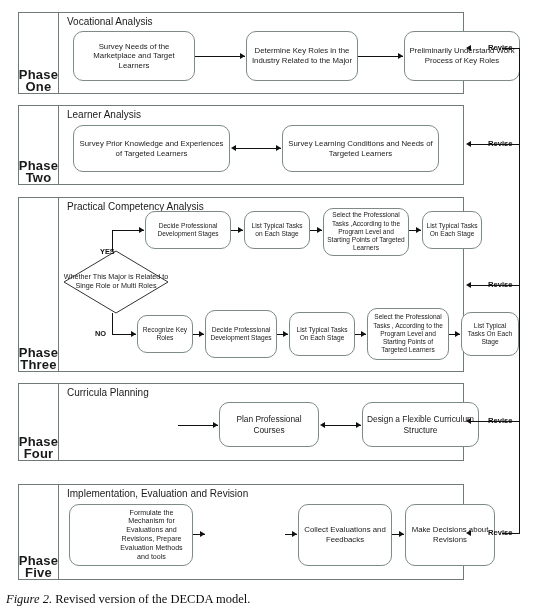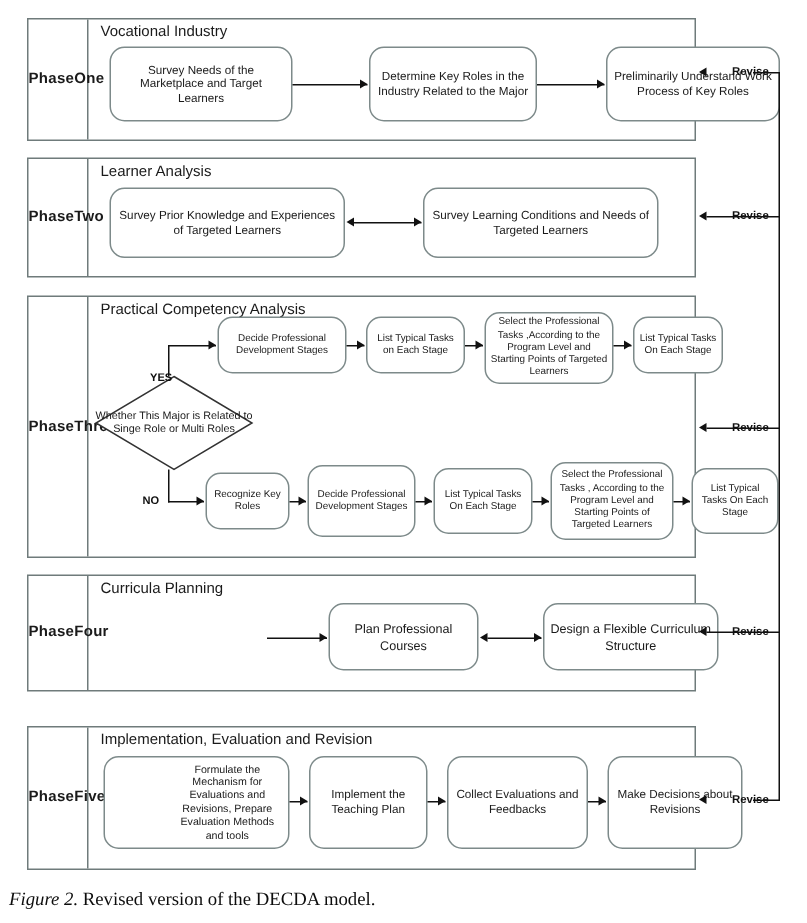--- a/index.html
+++ b/index.html
@@ -13,22 +13,22 @@
   
   .phase{
     position:absolute;
     border:1px solid #6f7b7b;
     background:#ffffff;
     box-sizing:border-box;
   }
   .phase-label{
     position:absolute;left:0;top:0;bottom:0;width:40px;
     border-right:1px solid #6f7b7b;
-    display:flex;flex-direction:row;align-items:center;justify-content:space-between;
-    font-weight:bold;font-size:10px;line-height:12px;letter-spacing:.2px;
+    display:flex;flex-direction:column;align-items:center;justify-content:flex-end;
+    font-weight:bold;font-size:13px;line-height:12px;letter-spacing:.2px;
     text-align:center;box-sizing:border-box;
   }
   .phase-body{
     position:absolute;left:40px;right:0;top:0;bottom:0;
   }
   .phase-title{
     position:absolute;left:8px;top:3px;
     font-size:10px;line-height:12px;color:#1a1a1a;white-space:nowrap;
   }
 
@@ -93,21 +93,21 @@
 <body>
 
 <div id="canvas">
 
   <div class="phase" style="left:18px;top:12px;width:446px;height:82px;">
     <div class="phase-label">
       <span>Phase</span>
       <span>One</span>
     </div>
     <div class="phase-body">
-      <div class="phase-title">Vocational Industry</div>
+      <div class="phase-title">Vocational Analysis</div>
 
       <div class="node f8" style="left:14px;top:18px;width:122px;height:50px;">
         <span>Survey Needs of the Marketplace and Target Learners</span>
       </div>
 
       <div class="hline" style="left:136px;top:43px;width:50px;"></div>
       <div class="arrowR" style="left:181px;top:40px;"></div>
 
       <div class="node f8" style="left:187px;top:18px;width:112px;height:50px;">
         <span>Determine Key Roles in the Industry Related to the Major</span>
@@ -254,23 +254,20 @@
     </div>
     <div class="phase-body">
       <div class="phase-title">Implementation, Evaluation and Revision</div>
 
       <div class="node f75" style="left:10px;top:19px;width:124px;height:62px;">
         <span>Formulate the Mechanism for Evaluations and Revisions, Prepare Evaluation Methods and tools</span>
       </div>
       <div class="hline" style="left:134px;top:49px;width:12px;"></div>
       <div class="arrowR" style="left:141px;top:46px;"></div>
 
-      <div class="node f8" style="left:147px;top:19px;width:79px;height:62px;">
-        <span>Implement the Teaching Plan</span>
-      </div>
       <div class="hline" style="left:226px;top:49px;width:12px;"></div>
       <div class="arrowR" style="left:233px;top:46px;"></div>
 
       <div class="node f8" style="left:239px;top:19px;width:94px;height:62px;">
         <span>Collect Evaluations and Feedbacks</span>
       </div>
       <div class="hline" style="left:333px;top:49px;width:12px;"></div>
       <div class="arrowR" style="left:340px;top:46px;"></div>
 
       <div class="node f8" style="left:346px;top:19px;width:90px;height:62px;">

